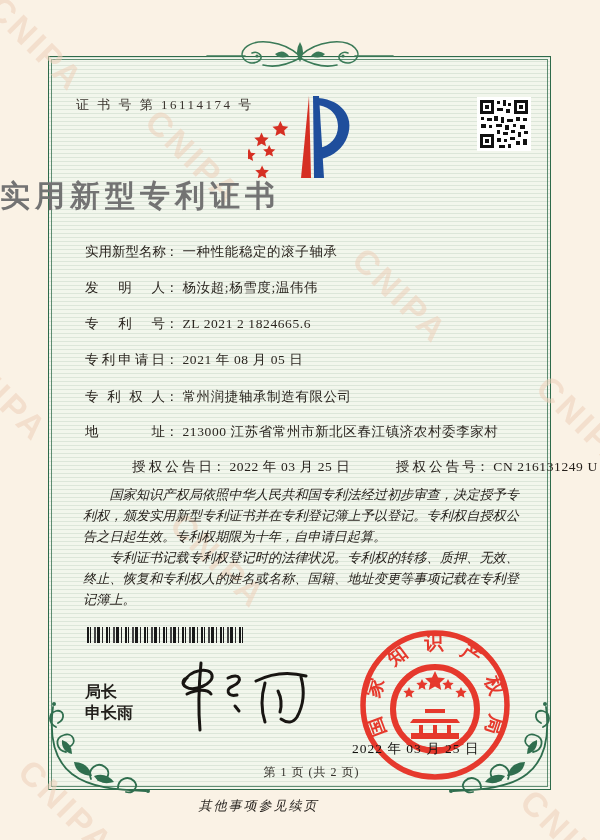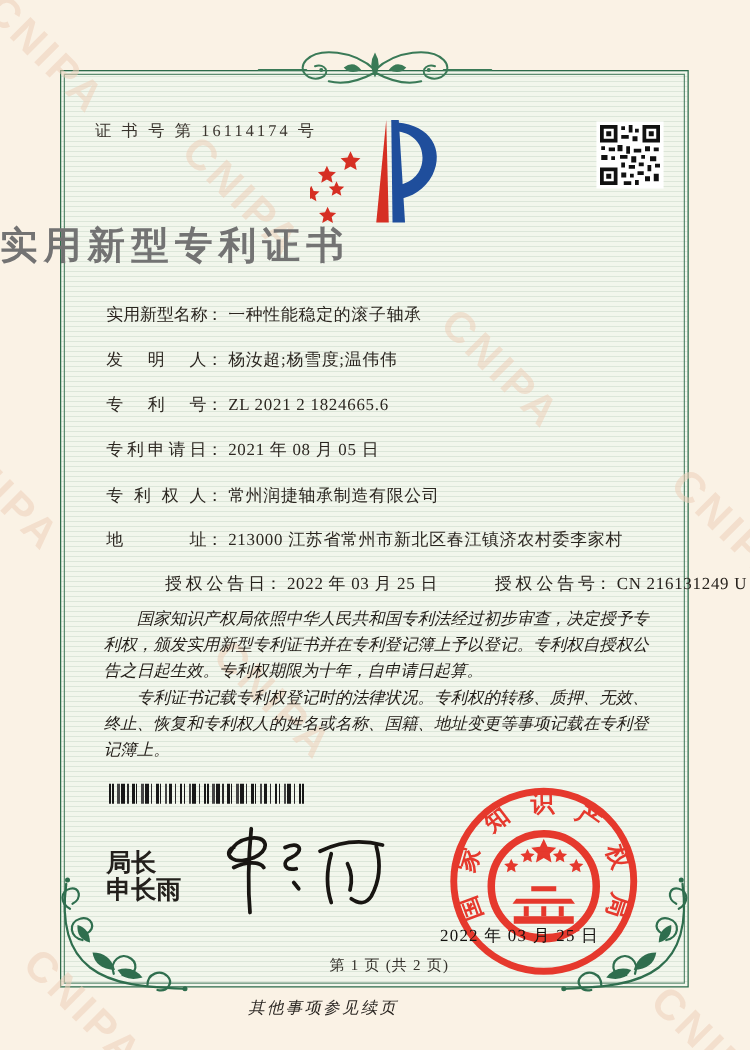--- a/index.html
+++ b/index.html
@@ -72,21 +72,21 @@
     background:repeating-linear-gradient(90deg,
       #181818 0 2px, transparent 2px 3px,
       #181818 3px 4px, transparent 4px 7px,
       #444 7px 9px, transparent 9px 10px,
       #181818 10px 13px, transparent 13px 15px,
       #2a2a2a 15px 16px, transparent 16px 19px);
   }
   .director{
     position:absolute;left:85px;top:681px;
     font-family:"Liberation Sans","DejaVu Sans",sans-serif;
-    font-weight:bold;font-size:20px;color:#23201c;line-height:21px;
+    font-weight:bold;font-size:16px;color:#23201c;line-height:21px;
   }
   .signature{position:absolute;left:170px;top:656px;}
   .seal{position:absolute;left:357px;top:627px;}
   .seal-date{
     position:absolute;left:352px;top:740px;width:170px;
     font-size:13.5px;letter-spacing:1px;color:#141210;
     white-space:nowrap;
   }
   .page-info{
     position:absolute;left:60px;top:764px;width:503px;

